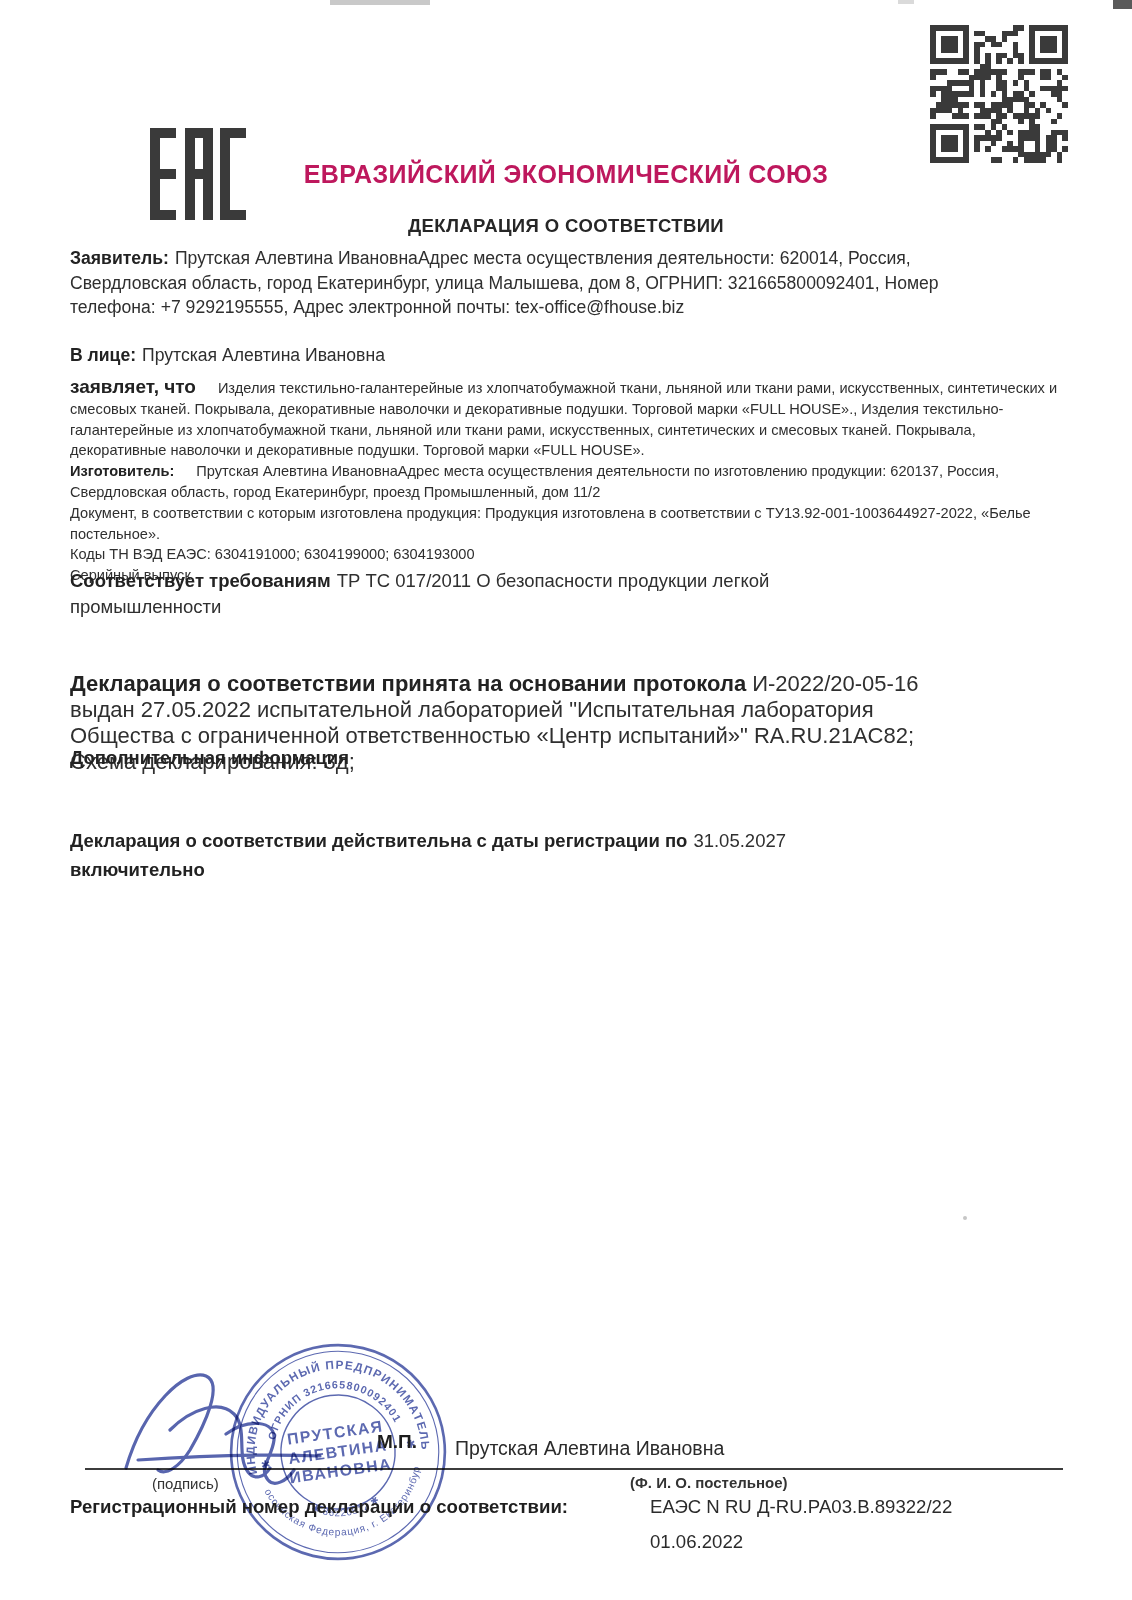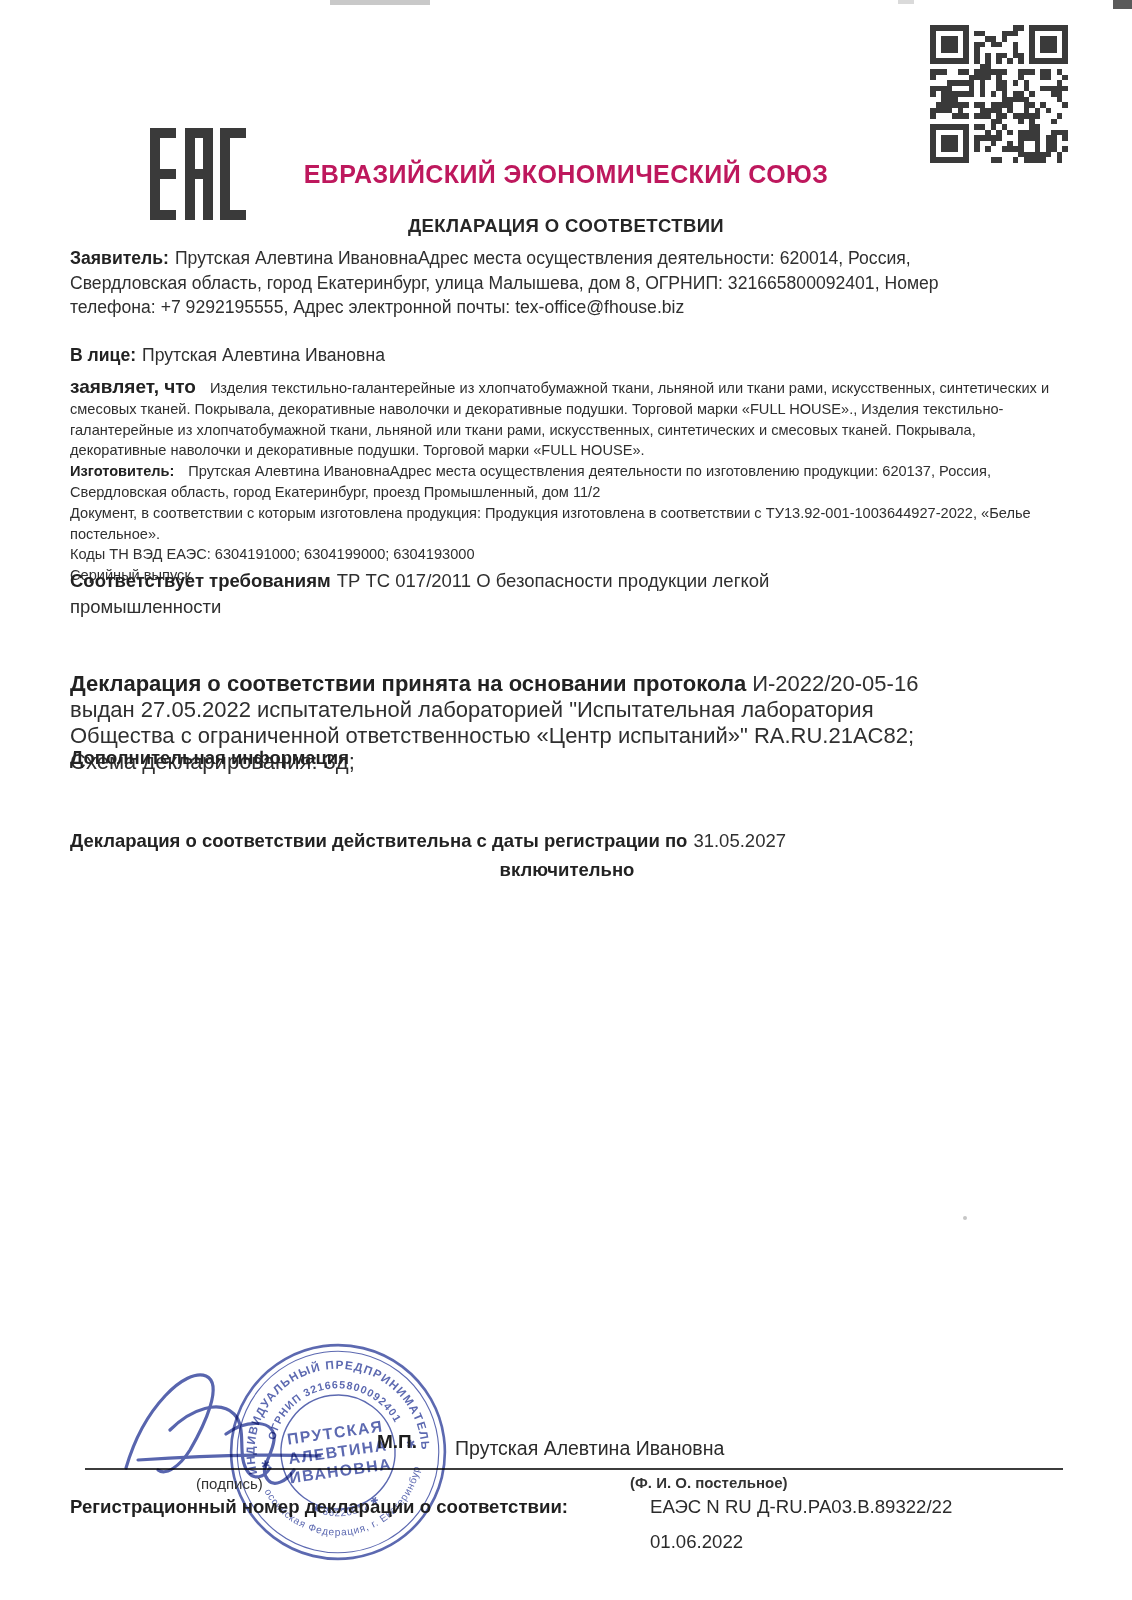--- a/index.html
+++ b/index.html
@@ -23,33 +23,33 @@
   .title2{font-size:18.5px;font-weight:700;color:#262626;margin-top:26px;letter-spacing:.4px;}
 
   p.blk{position:absolute;margin:0;}
   .blk b{font-weight:700;color:#222;margin-right:6px;}
 
   .p-applicant{left:70px;top:246px;width:952px;font-size:17.6px;line-height:24.6px;}
   .p-inperson{left:70px;top:343px;width:952px;font-size:17.6px;line-height:24px;}
 
   .smallblock{position:absolute;left:70px;top:377px;width:1006px;font-size:14.6px;line-height:20.8px;}
   .smallblock p{margin:0;}
-  .smallblock b{font-weight:700;color:#222;margin-right:14px;}
+  .smallblock b{font-weight:700;color:#222;margin-right:22px;}
   .declares-label{font-size:19px;margin-right:18px;}
 
   .p-compliance{left:70px;top:568px;width:832px;font-size:18.5px;line-height:26px;}
   .p-basis{left:70px;top:671px;width:892px;font-size:22px;line-height:26px;}
   .p-addinfo{left:70px;top:747px;font-size:18.5px;}
   .p-validity{left:70px;top:827px;width:1000px;font-size:18.5px;line-height:28.5px;}
-  .blockline{display:block;text-align:center;}
+  .blockline{display:block;}
 
   .sig-line{position:absolute;left:85px;top:1468px;width:978px;height:2px;background:#3c3c3c;}
   .mp{position:absolute;left:377px;top:1431px;font-size:19px;font-weight:700;color:#1d1d1d;}
   .fio-name{position:absolute;left:455px;top:1437px;font-size:19.5px;color:#2b2b2b;}
-  .cap-sign{position:absolute;left:152px;top:1475px;font-size:15px;color:#333;margin-left:44px;}
+  .cap-sign{position:absolute;left:152px;top:1475px;font-size:15px;color:#333;}
   .cap-fio{position:absolute;left:630px;top:1474px;font-size:15px;font-weight:700;color:#333;}
 
   .regrow{position:absolute;left:70px;width:1000px;font-size:18.6px;}
   .regrow b{font-weight:700;color:#1f1f1f;}
   .regrow .val{position:absolute;left:580px;top:0;font-weight:400;color:#2b2b2b;white-space:nowrap;}
   .reg1{top:1496px;}
   .reg2{top:1531px;}
 
   .signature-svg{position:absolute;left:108px;top:1360px;mix-blend-mode:multiply;}
   .stamp-svg{position:absolute;left:224px;top:1338px;mix-blend-mode:multiply;opacity:.9;}

